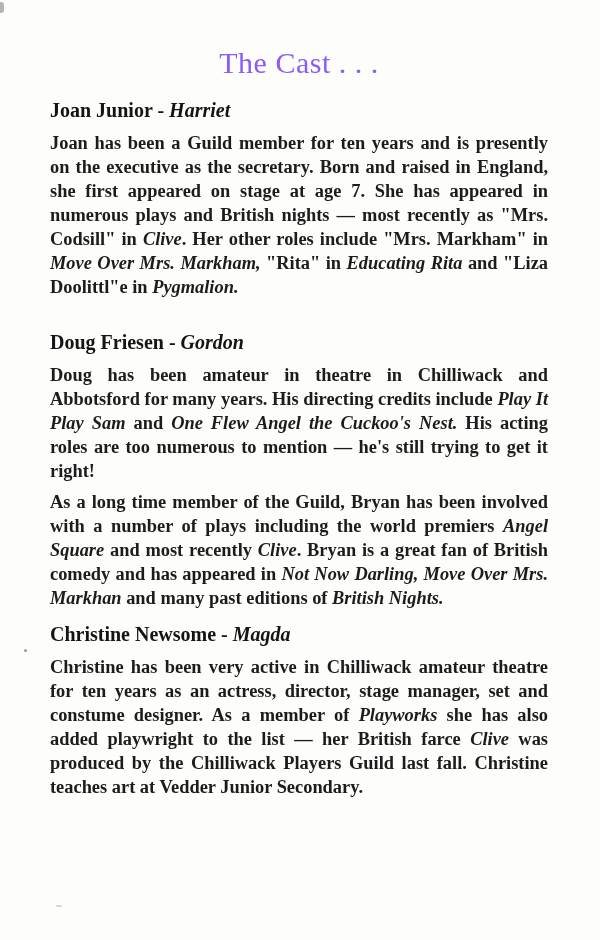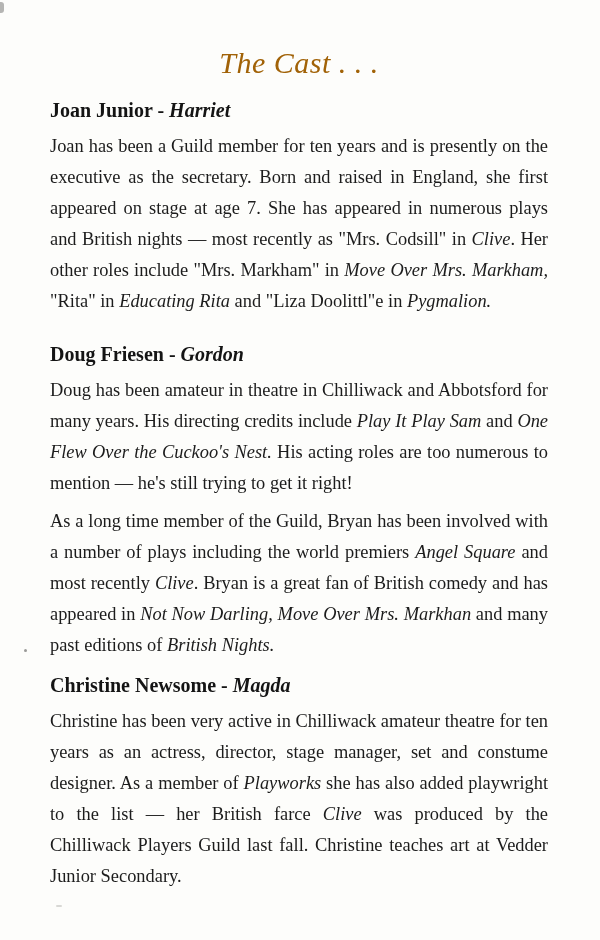--- a/index.html
+++ b/index.html
@@ -18,54 +18,54 @@
     color: #161616;
   }
   .content {
     padding: 44px 52px 0 50px;
   }
   .page-title {
     margin: 0;
     text-align: center;
     font-size: 30px;
     line-height: 38px;
-    font-style: italic;
     font-weight: normal;
     letter-spacing: 0.5px;
-    color: #a16207;
+    color: #8b5cf6;
   }
   .cast-heading {
     margin: 0;
     font-size: 20px;
     line-height: 27px;
     font-weight: bold;
     color: #141414;
   }
   .cast-heading .character-name {
     font-style: italic;
     text-align: right;
   }
   .heading-first {
     margin-top: 15px;
   }
   .heading-doug {
-    margin-top: 24px;
+    margin-top: 30px;
   }
   .heading-bryan {
     margin-top: 26px;
   }
   .heading-christine {
     margin-top: 11px;
   }
   .cast-bio {
     margin: 7px 0 0 0;
     font-size: 18.4px;
-    line-height: 31px;
+    line-height: 24px;
     text-align: justify;
     color: #1c1c1c;
+    font-weight: bold;
   }
   .cast-bio em {
     font-style: italic;
   }
   
   .artifact-corner {
     position: absolute;
     left: 0;
     top: 2px;
     width: 4px;
@@ -108,21 +108,21 @@
       <h2 class="cast-heading heading-first">
         <span class="actor-name">Joan Junior - </span><span class="character-name">Harriet</span>
       </h2>
       <p class="cast-bio"><span>Joan has been a Guild member for ten years and is presently on the executive as the secretary. Born and raised in England, she first appeared on stage at age 7. She has appeared in numerous plays and British nights — most recently as "Mrs. Codsill" in </span><em>Clive</em><span>. Her other roles include "Mrs. Markham" in </span><em>Move Over Mrs. Markham,</em><span> "Rita" in </span><em>Educating Rita</em><span> and "Liza Doolittl"e in </span><em>Pygmalion.</em></p>
     </section>
 
     <section>
       <h2 class="cast-heading heading-doug">
         <span class="actor-name">Doug Friesen - </span><span class="character-name">Gordon</span>
       </h2>
-      <p class="cast-bio"><span>Doug has been amateur in theatre in Chilliwack and Abbotsford for many years. His directing credits include </span><em>Play It Play Sam</em><span> and </span><em>One Flew Over the Cuckoo's Nest.</em><span> His acting roles are too numerous to mention — he's still trying to get it right!</span></p>
+      <p class="cast-bio"><span>Doug has been amateur in theatre in Chilliwack and Abbotsford for many years. His directing credits include </span><em>Play It Play Sam</em><span> and </span><em>One Flew Angel the Cuckoo's Nest.</em><span> His acting roles are too numerous to mention — he's still trying to get it right!</span></p>
     </section>
 
     <section>
       <p class="cast-bio"><span>As a long time member of the Guild, Bryan has been involved with a number of plays including the world premiers </span><em>Angel Square</em><span> and most recently </span><em>Clive</em><span>. Bryan is a great fan of British comedy and has appeared in </span><em>Not Now Darling, Move Over Mrs. Markhan</em><span> and many past editions of </span><em>British Nights.</em></p>
     </section>
 
     <section>
       <h2 class="cast-heading heading-christine">
         <span class="actor-name">Christine Newsome - </span><span class="character-name">Magda</span>
       </h2>

